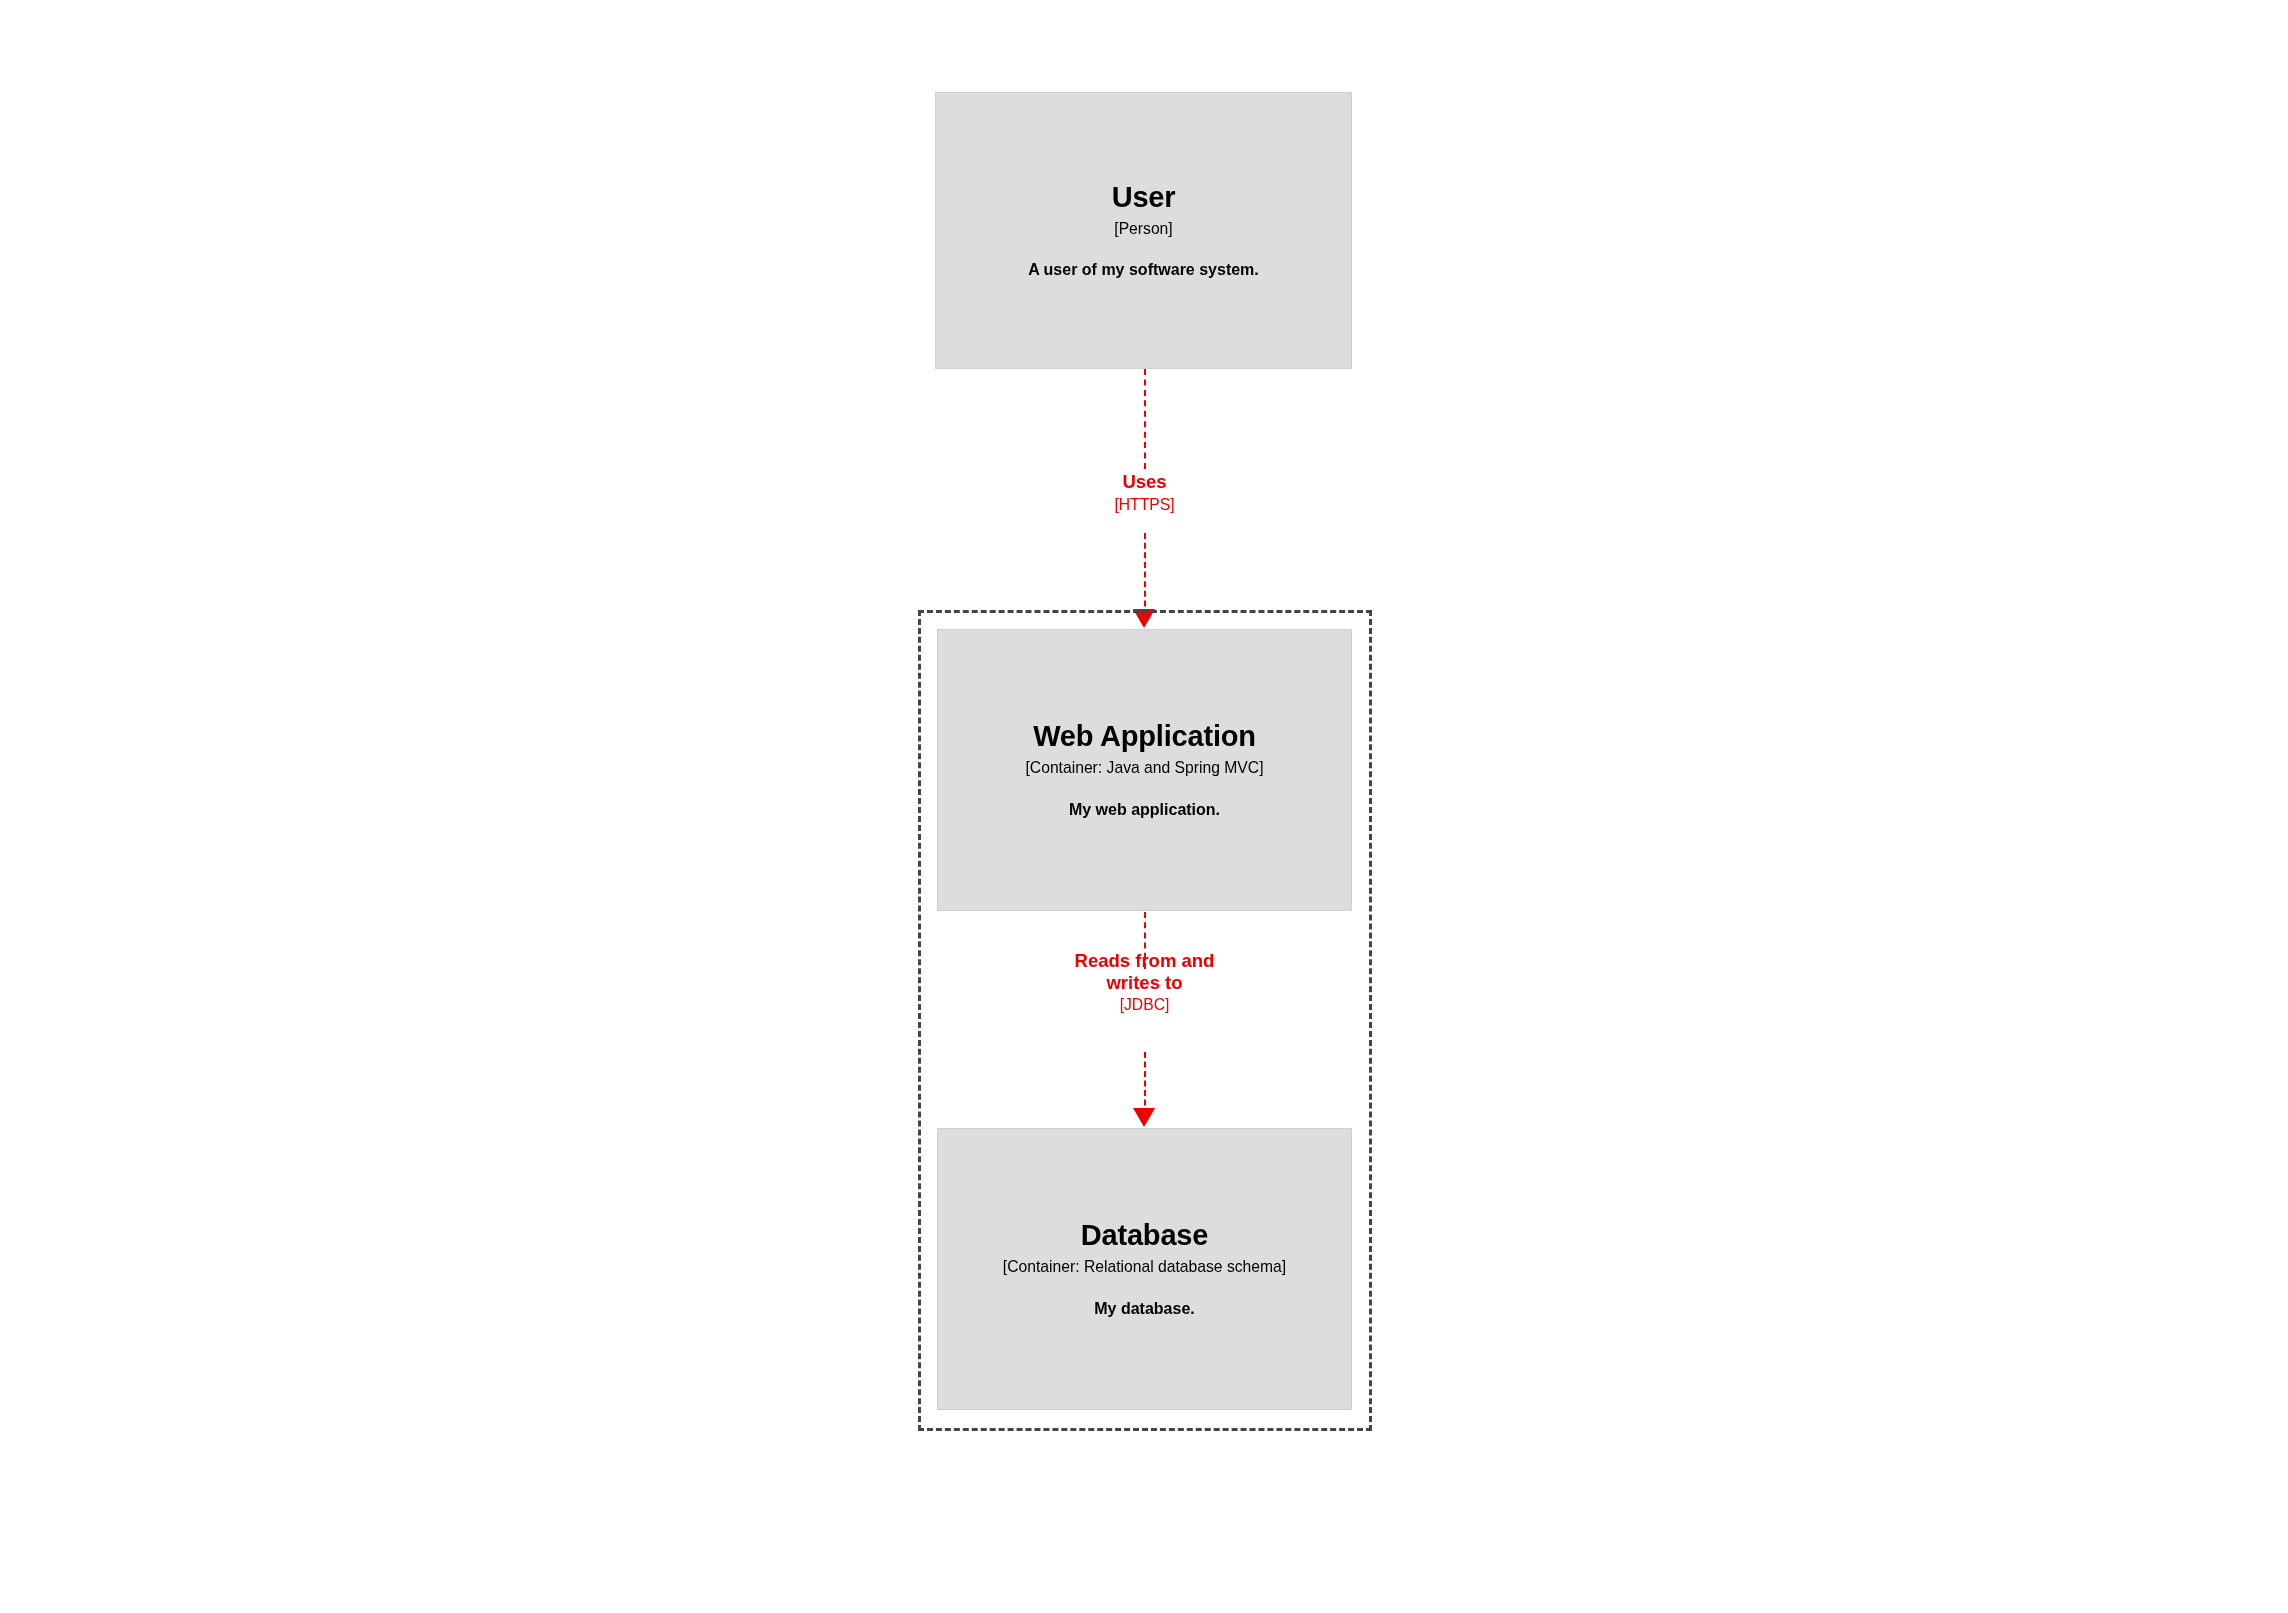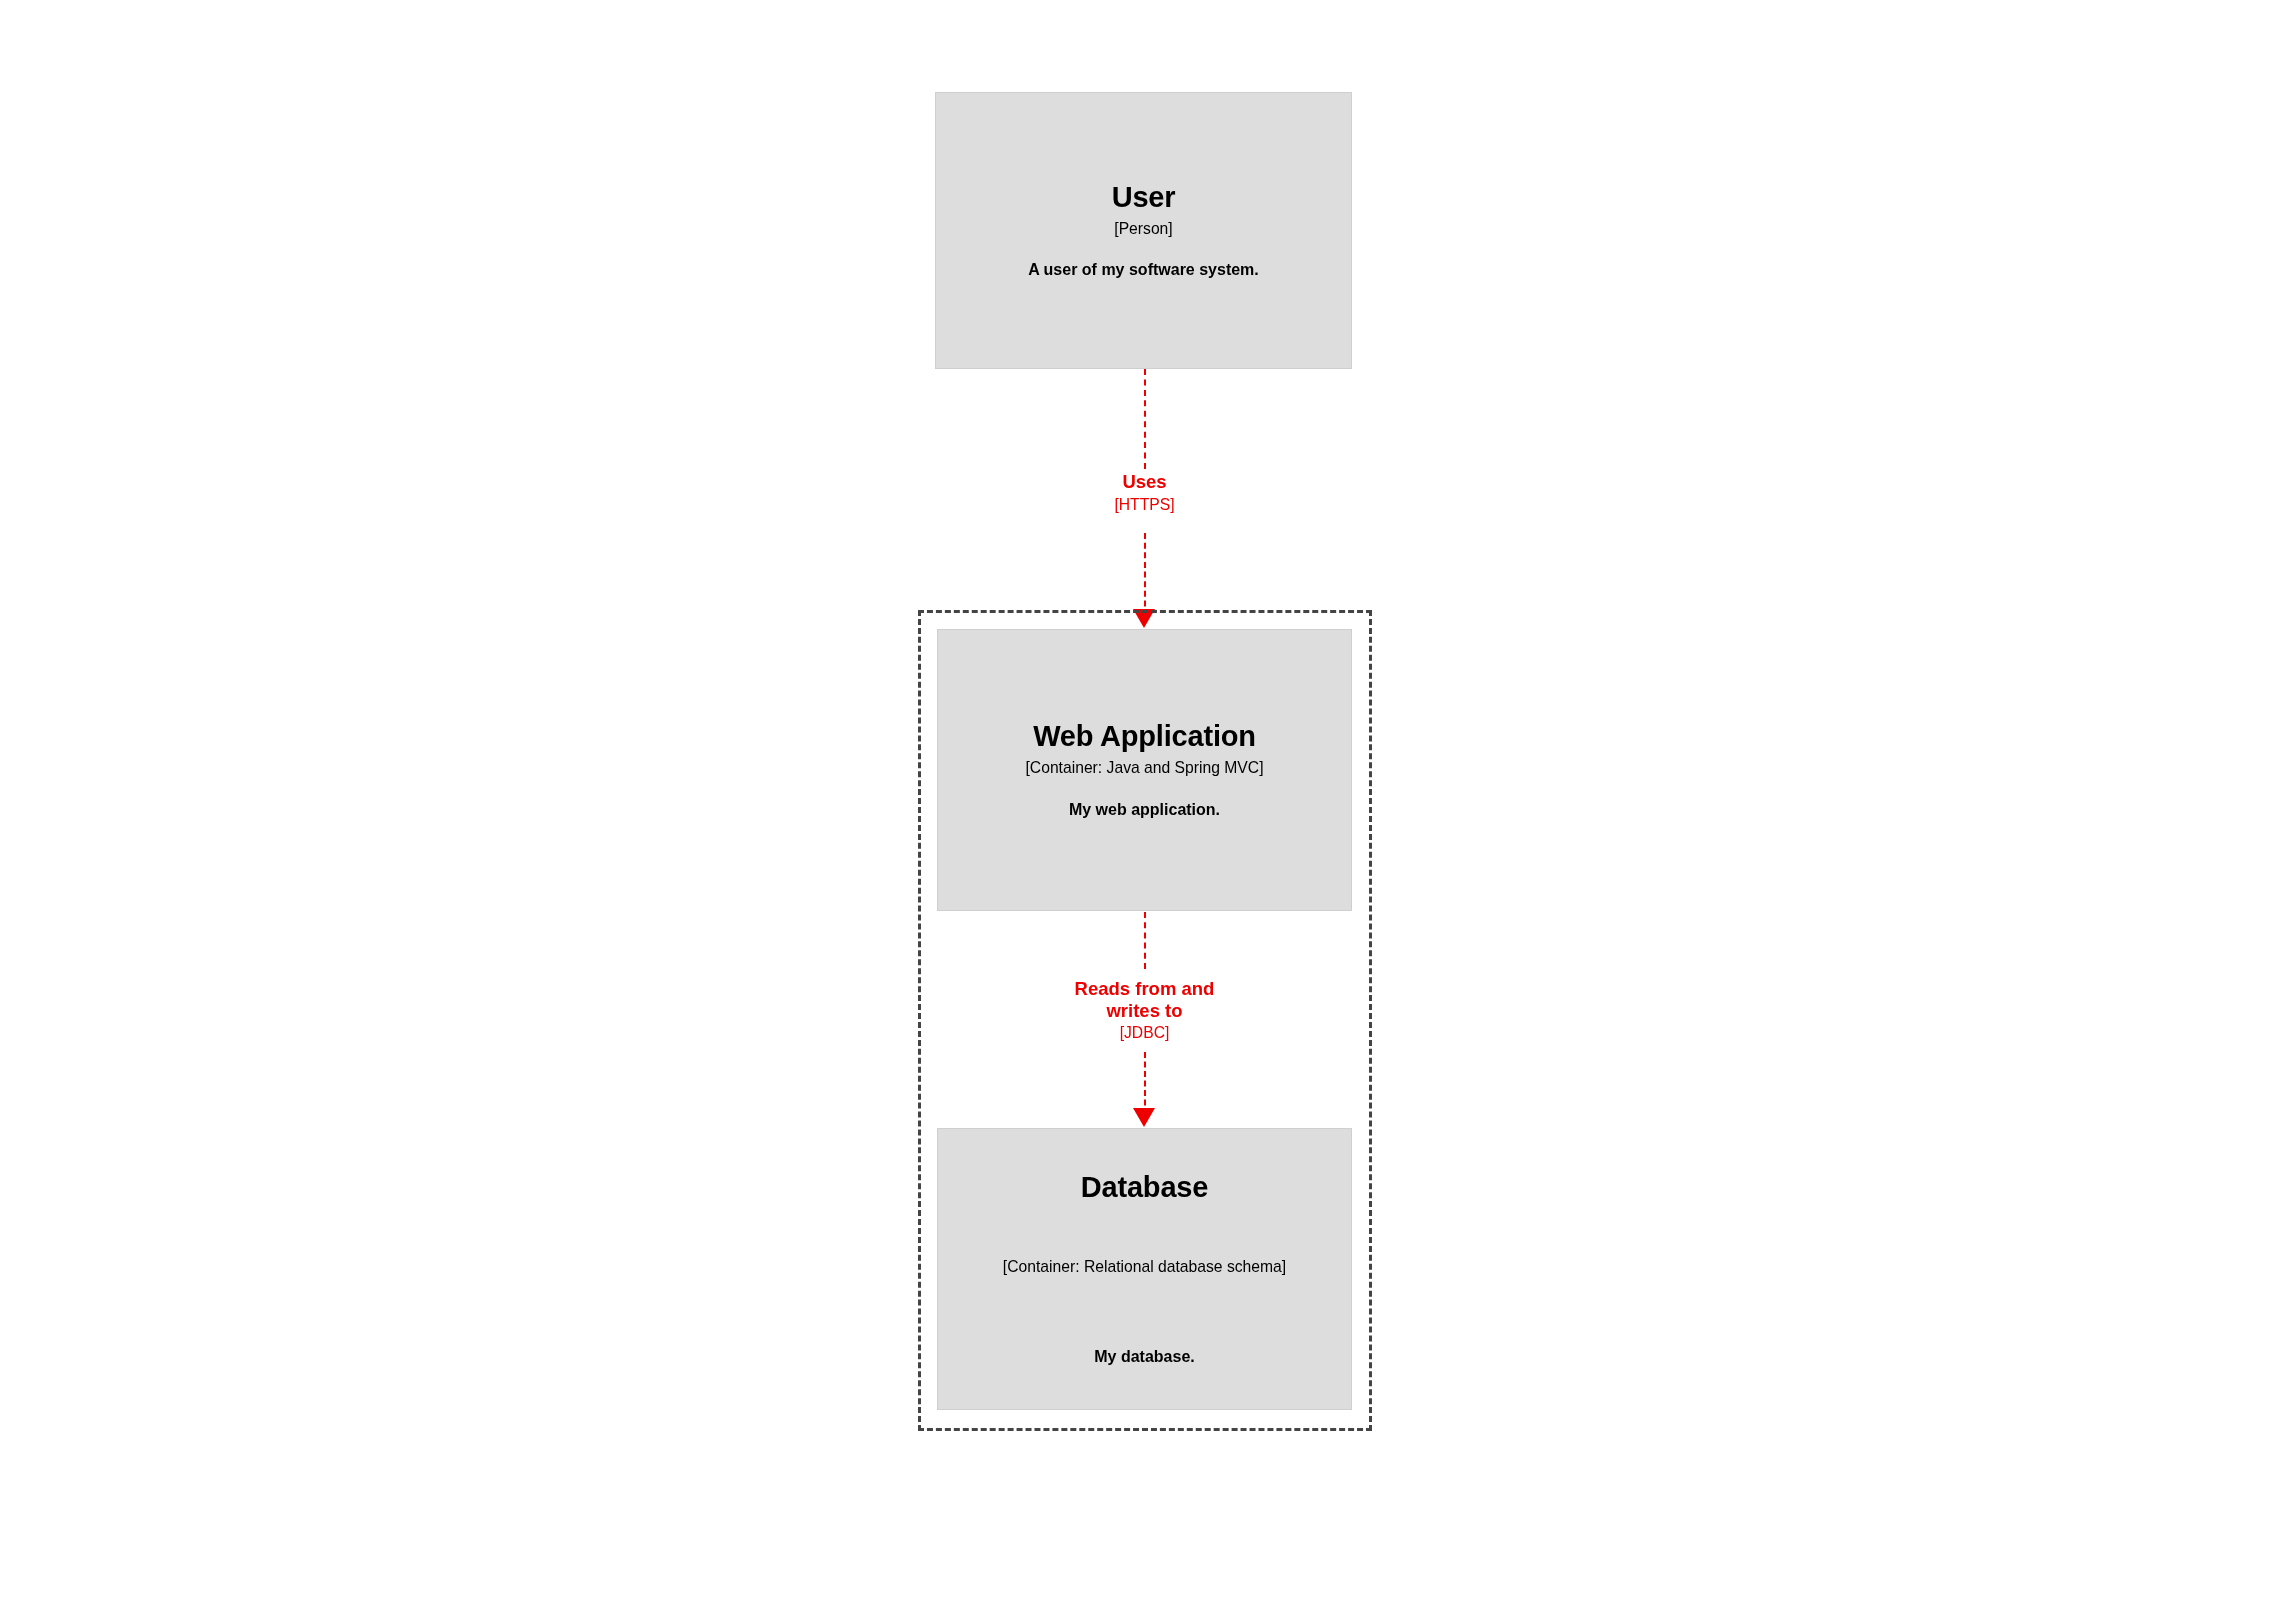--- a/index.html
+++ b/index.html
@@ -50,21 +50,21 @@
   .node .node-desc {
     font-size: 16px;
     font-weight: bold;
     line-height: 1.25;
     margin-top: 22px;
   }
 
   
   #node-user        { left: 935px; top: 92px;  width: 417px; height: 277px; }
   #node-webapp      { left: 937px; top: 629px;  width: 415px; height: 282px; }
-  #node-database    { left: 937px; top: 1128px; width: 415px; height: 282px; gap: 48px; }
+  #node-database    { left: 937px; top: 1128px; width: 415px; height: 282px; }
 
   
   #system-boundary {
     position: absolute;
     left: 918px;
     top: 610px;
     width: 454px;
     height: 821px;
     box-sizing: border-box;
     border: 3.7px dashed #444444;
@@ -108,21 +108,21 @@
   }
 
   
   #rel-uses-line-top     { left: 1144px; top: 369px; height: 100px; }
   #rel-uses-label        { left: 1006px; top: 471px; width: 277px; }
   #rel-uses-line-bottom  { left: 1144px; top: 533px; height: 83px; }
   #rel-uses-arrow        { left: 1133px; top: 609px; }
 
   
   #rel-rw-line-top     { left: 1144px; top: 912px;  height: 57px; }
-  #rel-rw-label        { left: 1006px; top: 978px; width: 277px; }
+  #rel-rw-label        { left: 1006px; top: 950px; width: 277px; }
   #rel-rw-line-bottom  { left: 1144px; top: 1052px; height: 63px; }
   #rel-rw-arrow        { left: 1133px; top: 1108px; }
 
   
   #caption {
     position: absolute;
     left: 39px;
     top: 1503px;
     width: 1108px;
   }

